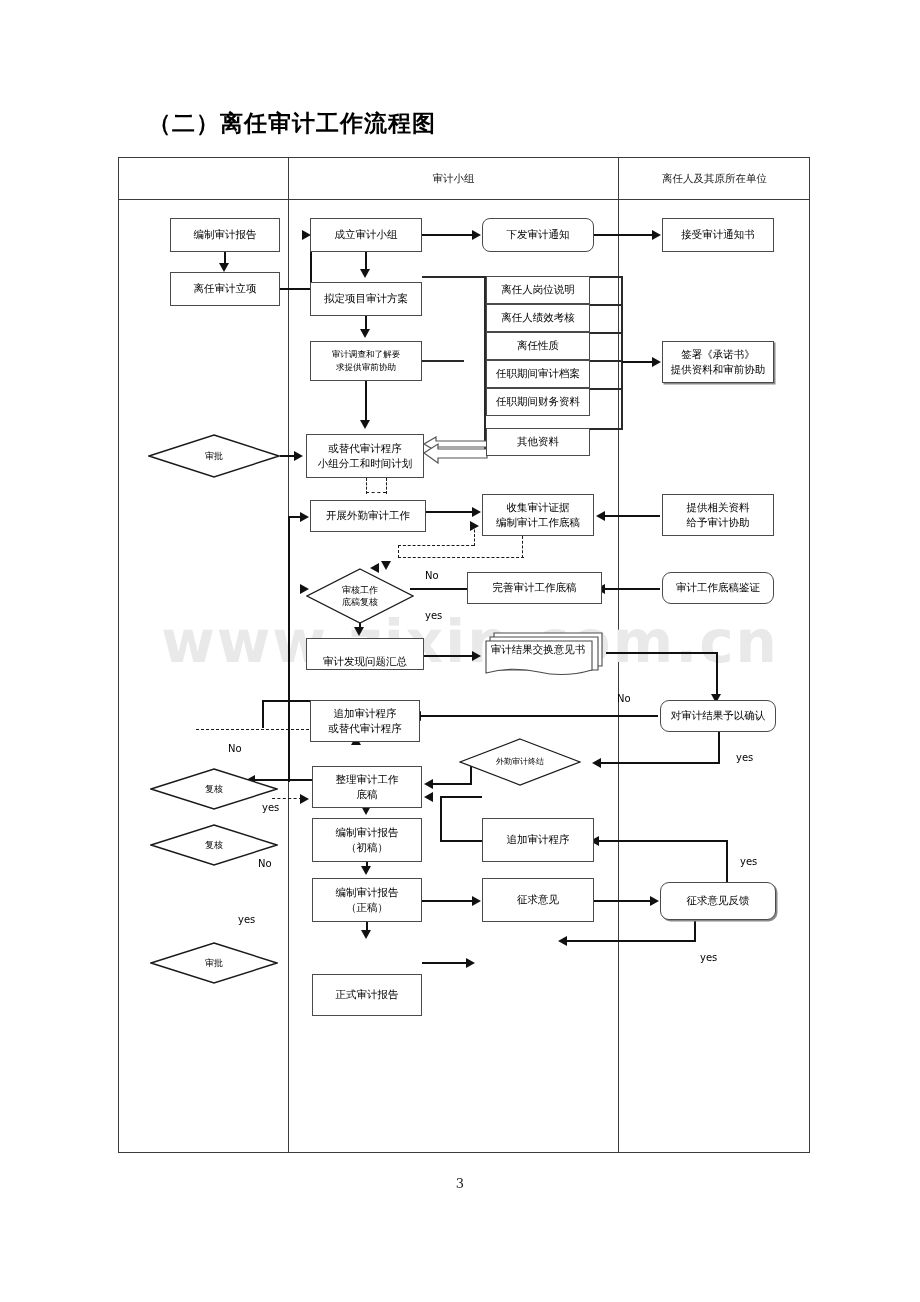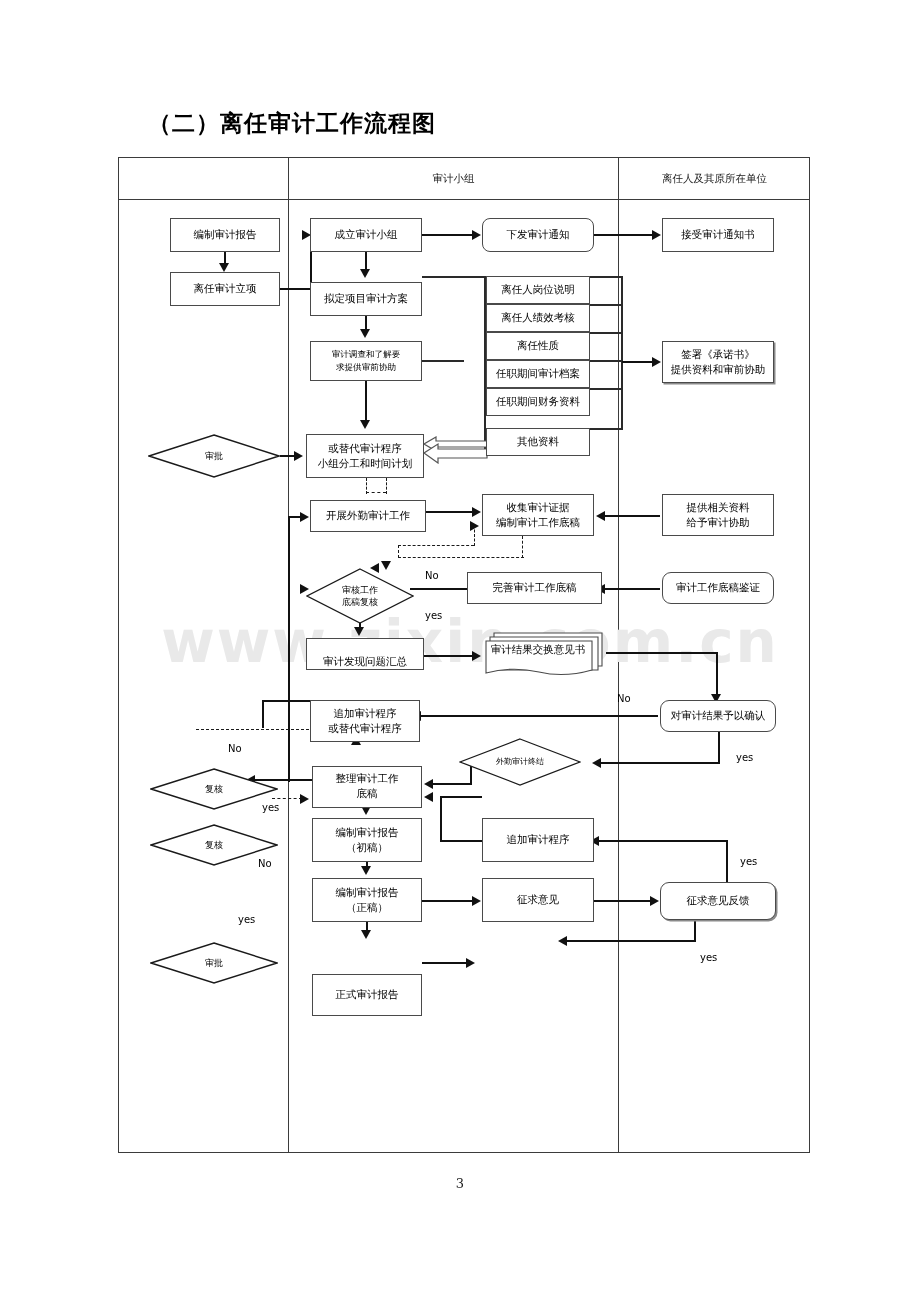--- a/index.html
+++ b/index.html
@@ -387,21 +387,21 @@
       <polygon points="61,1 121,24 61,47 1,24" fill="#fff" stroke="#1a1a1a" stroke-width="1.3"></polygon>
     </svg>
     <span>外勤审计终结</span>
   </div>
 
   <div class="ln lnh thick" style="left:470px; top:762px; width:22px;"></div>
   <div class="ln lnv thick" style="left:470px; top:762px; height:22px;"></div>
   <div class="ln lnh thick" style="left:432px; top:783px; width:40px;"></div>
   <div class="ar ar-l" style="left:424px; top:779px;"></div>
 
-  <div class="node" style="left:312px; top:766px; width:110px; height:42px;font-family:Liberation Mono, monospace;">
+  <div class="node" style="left:312px; top:766px; width:110px; height:42px;">
     <span>整理审计工作</span>
     <span>底稿</span>
   </div>
 
   <div class="ln lnh thick" style="left:254px; top:779px; width:58px;"></div>
   <div class="ar ar-l" style="left:246px; top:775px;"></div>
 
   <div class="dh" style="left:272px; top:798px; width:30px;"></div>
   <div class="ar ar-r" style="left:300px; top:794px;"></div>
   <div class="lbl" style="left:262px; top:802px;">yes</div>

